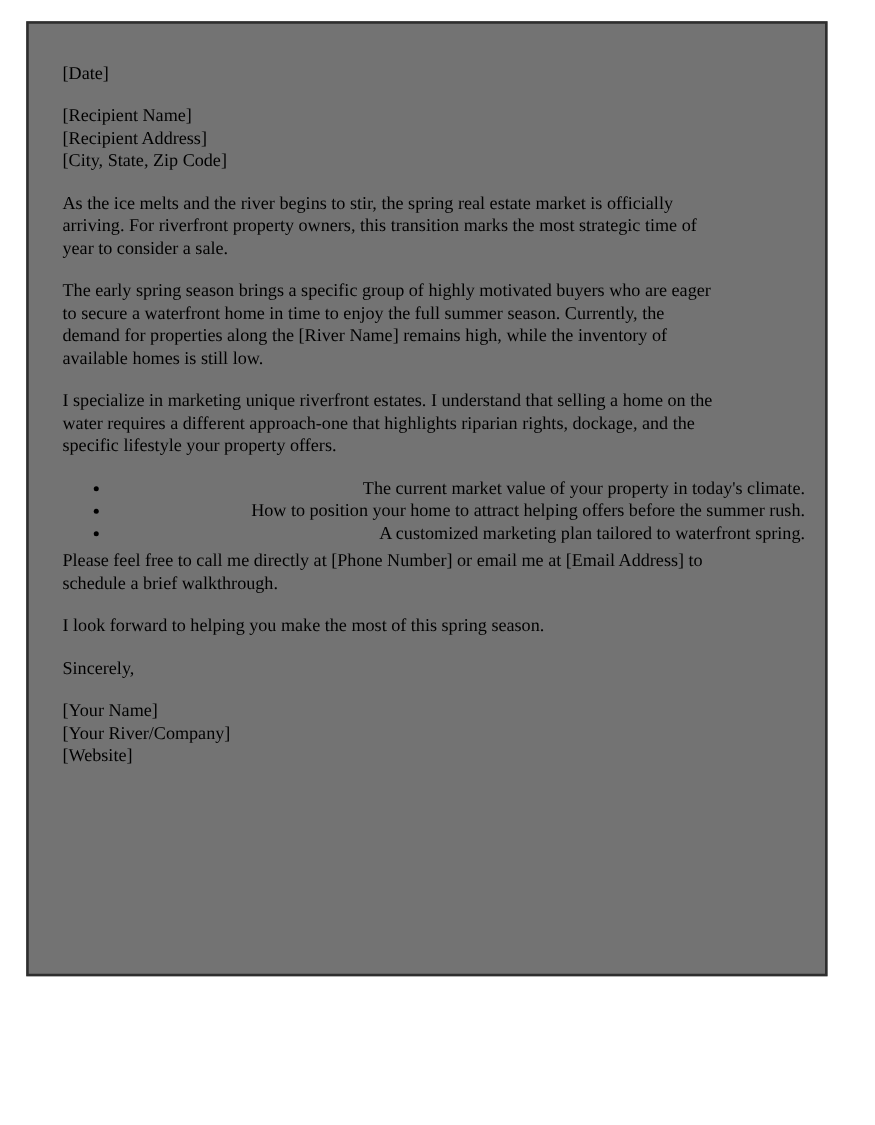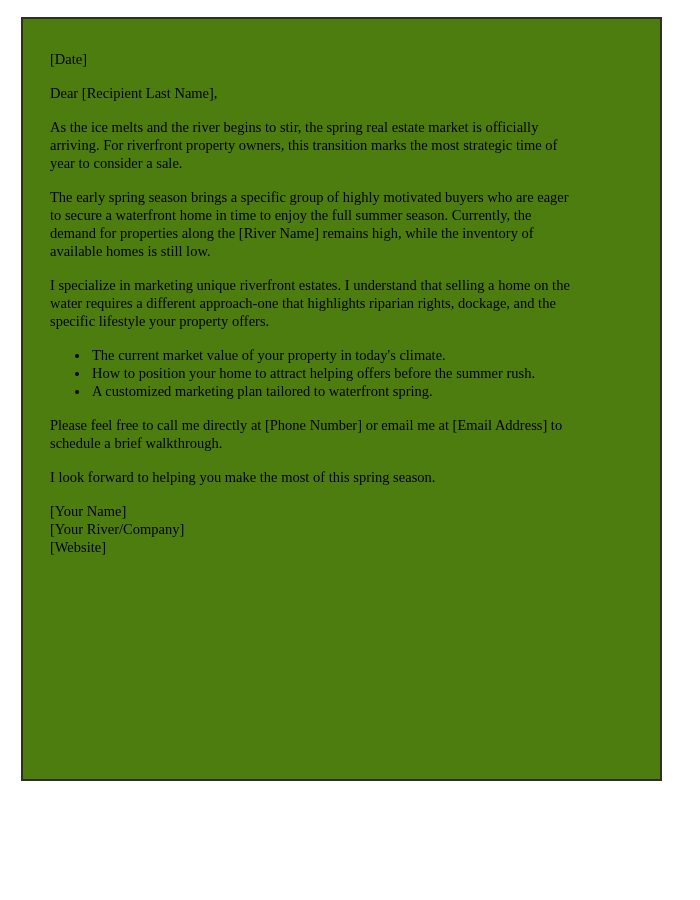--- a/index.html
+++ b/index.html
@@ -15,50 +15,53 @@
     overflow: hidden;
   }
   .letter {
     position: absolute;
     left: 21px;
     top: 17px;
     width: 641px;
     height: 764px;
     box-sizing: border-box;
     border: 2px solid #2e2e2e;
-    background: #4d7c0f;
+    background: #737373;
     padding: 31px 16px 20px 27px;
     font-family: "Liberation Serif", "DejaVu Serif", serif;
     font-size: 14.5px;
     line-height: 18px;
     color: #000000;
   }
   .letter .block {
     margin: 0 0 16px 0;
     white-space: pre-line;
   }
   .letter ul {
-    margin: 16px 0;
+    margin: 4px 0;
     padding-left: 40px;
+    text-align: right;
   }
   .letter li {
     margin: 0;
     padding-left: 2px;
   }
 </style>
 </head>
 <body>
 
 <div class="canvas">
   <div class="letter">
 
     <p class="block">[Date]</p>
 
+    <p class="block">[Recipient Name]
+[Recipient Address]
+[City, State, Zip Code]</p>
 
-    <p class="block">Dear [Recipient Last Name],</p>
 
     <p class="block">As the ice melts and the river begins to stir, the spring real estate market is officially
 arriving. For riverfront property owners, this transition marks the most strategic time of
 year to consider a sale.</p>
 
     <p class="block">The early spring season brings a specific group of highly motivated buyers who are eager
 to secure a waterfront home in time to enjoy the full summer season. Currently, the
 demand for properties along the [River Name] remains high, while the inventory of
 available homes is still low.</p>
 
@@ -71,19 +74,20 @@
       <li>The current market value of your property in today's climate.</li>
       <li>How to position your home to attract helping offers before the summer rush.</li>
       <li>A customized marketing plan tailored to waterfront spring.</li>
     </ul>
 
     <p class="block">Please feel free to call me directly at [Phone Number] or email me at [Email Address] to
 schedule a brief walkthrough.</p>
 
     <p class="block">I look forward to helping you make the most of this spring season.</p>
 
+    <p class="block">Sincerely,</p>
 
     <p class="block">[Your Name]
 [Your River/Company]
 [Website]</p>
 
   </div>
 </div>
 
 </body></html>

